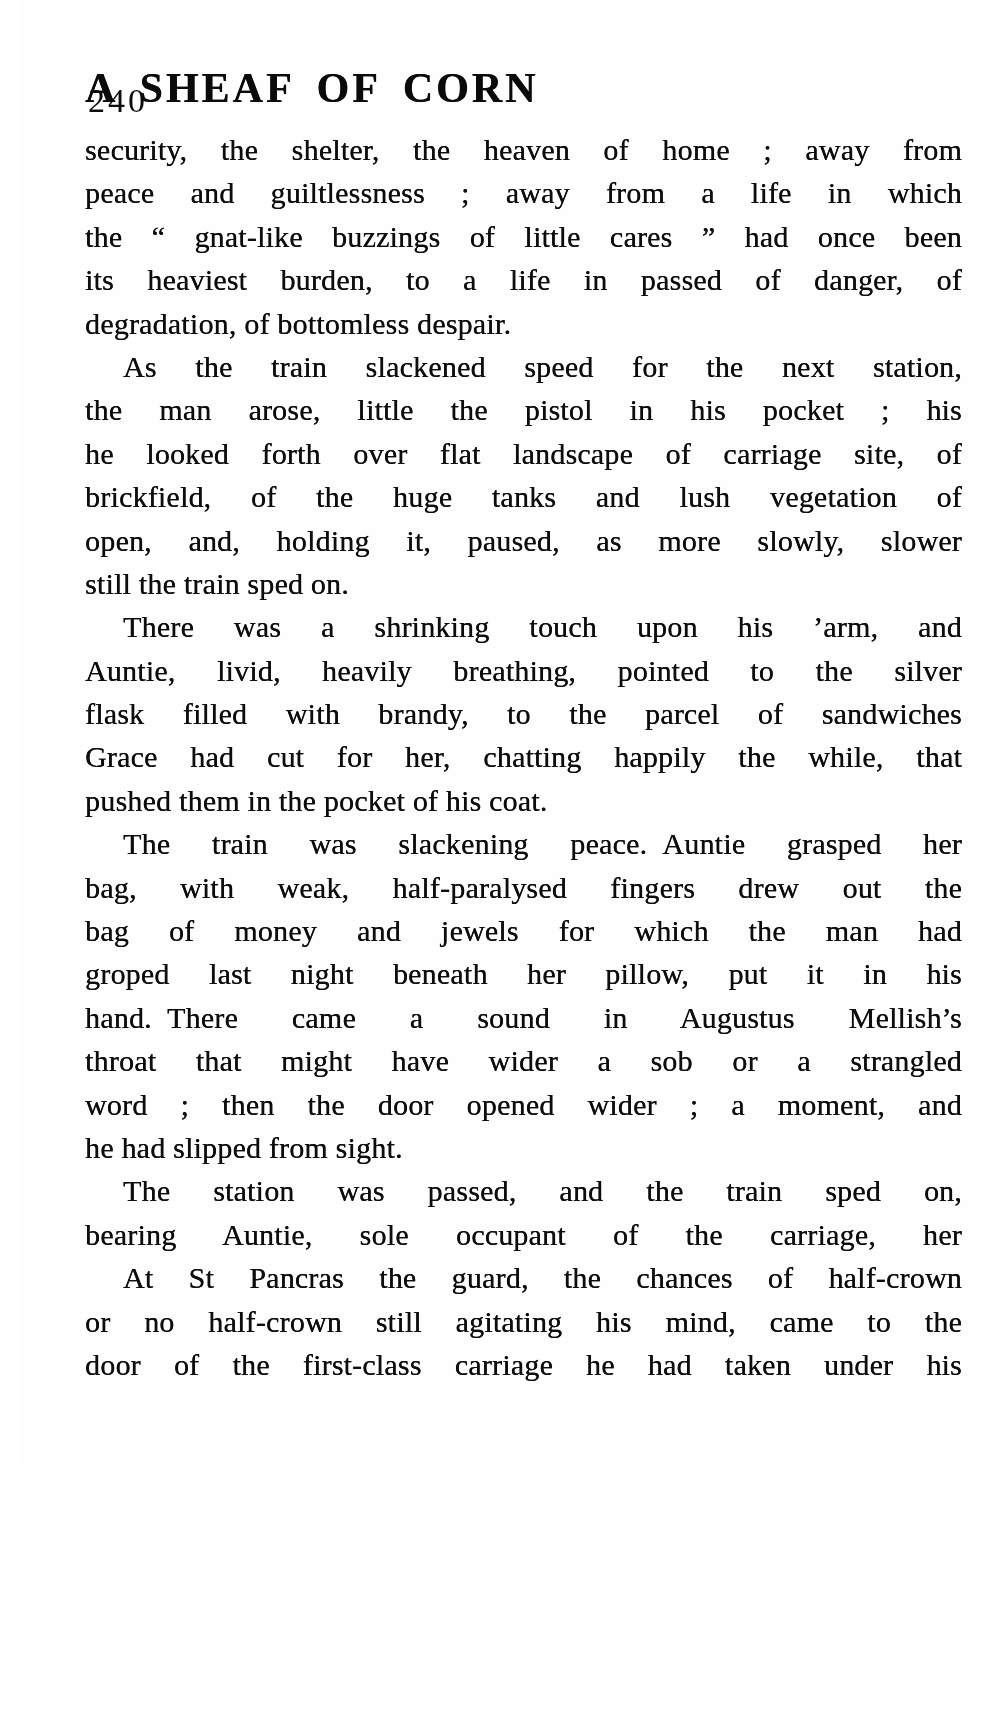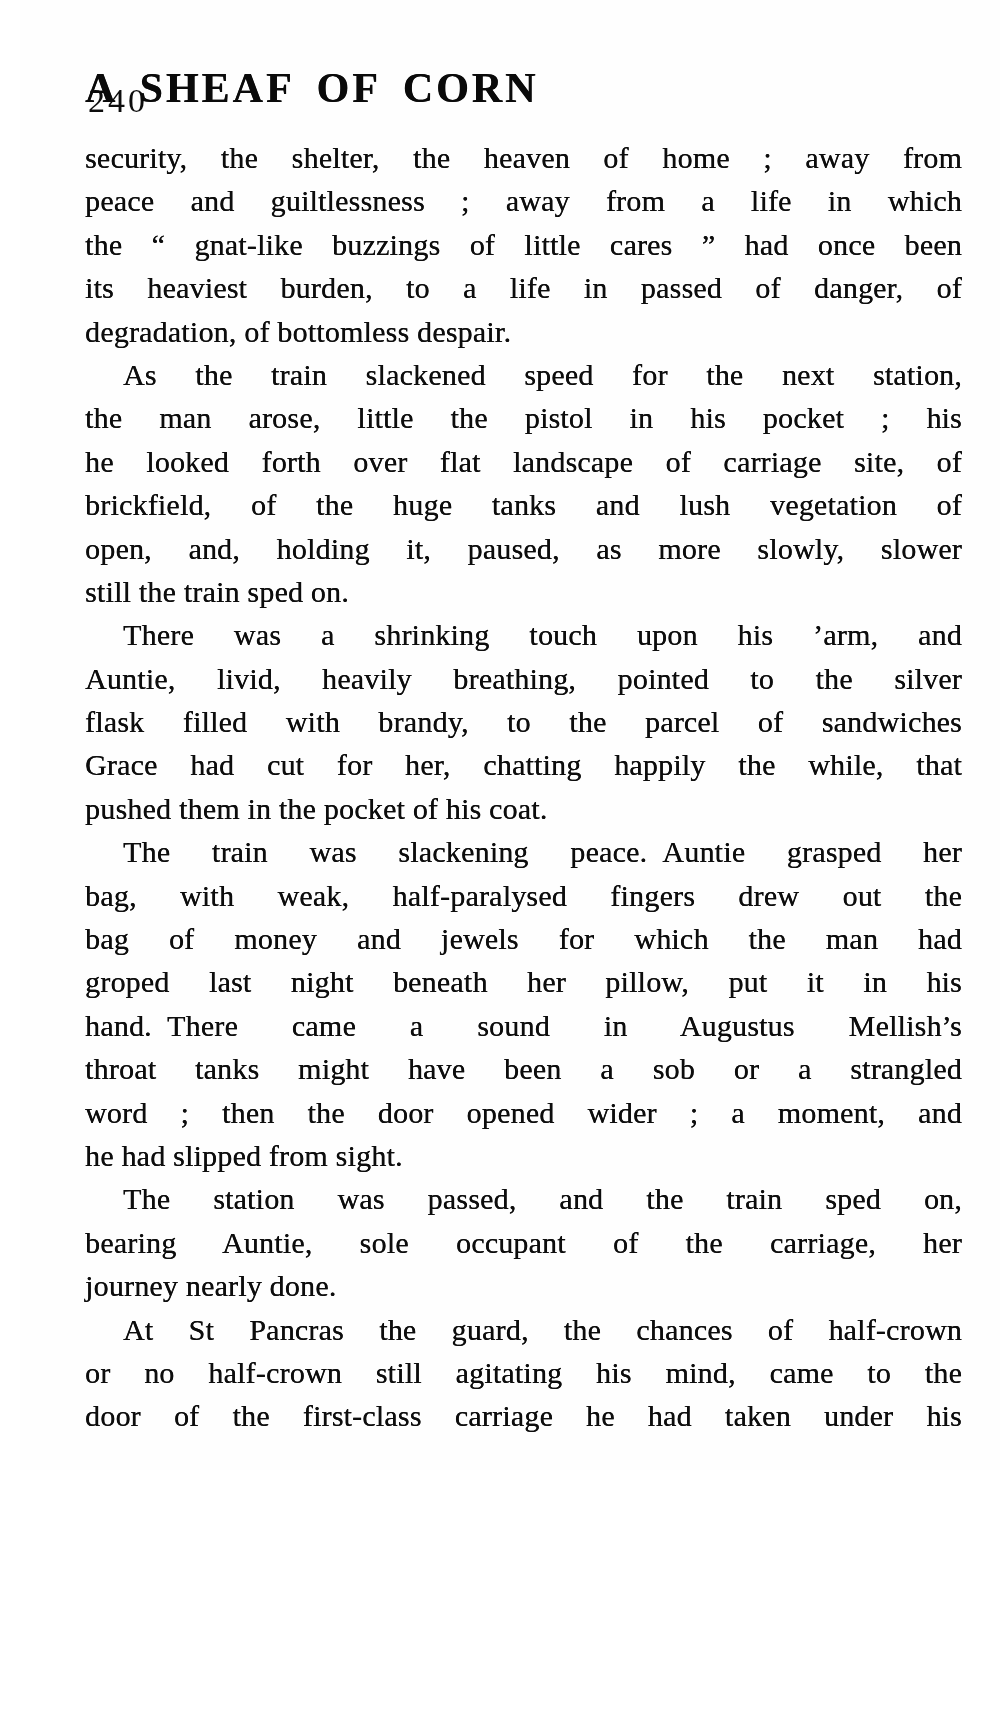--- a/index.html
+++ b/index.html
@@ -39,21 +39,21 @@
     font-size: 42px;
     font-weight: bold;
     letter-spacing: 3px;
     word-spacing: 10px;
     white-space: nowrap;
     color: #0a0a0a;
     text-shadow: 0.3px 0 0 currentColor;
   }
   .content {
     position: absolute;
-    top: 136px;
+    top: 128px;
     left: 65px;
     width: 877px;
     font-size: 30px;
     text-shadow: 0.25px 0 0 currentColor;
   }
   .line {
     height: 43.4px;
     line-height: 43.4px;
     text-align: justify;
     text-align-last: justify;
@@ -91,23 +91,22 @@
       <div class="line indent">There was a shrinking touch upon his ’arm, and</div>
       <div class="line">Auntie, livid, heavily breathing, pointed to the silver</div>
       <div class="line">flask filled with brandy, to the parcel of sandwiches</div>
       <div class="line">Grace had cut for her, chatting happily the while, that</div>
       <div class="line par-end">pushed them in the pocket of his coat.</div>
       <div class="line indent">The train was slackening peace. Auntie grasped her</div>
       <div class="line">bag, with weak, half-paralysed fingers drew out the</div>
       <div class="line">bag of money and jewels for which the man had</div>
       <div class="line">groped last night beneath her pillow, put it in his</div>
       <div class="line">hand. There came a sound in Augustus Mellish’s</div>
-      <div class="line">throat tanks might have been a sob or a strangled</div>
+      <div class="line">throat that might have wider a sob or a strangled</div>
       <div class="line">word ; then the door opened wider ; a moment, and</div>
       <div class="line par-end">he had slipped from sight.</div>
       <div class="line indent">The station was passed, and the train sped on,</div>
       <div class="line">bearing Auntie, sole occupant of the carriage, her</div>
-      <div class="line par-end">journey nearly done.</div>
       <div class="line indent">At St Pancras the guard, the chances of half-crown</div>
       <div class="line">or no half-crown still agitating his mind, came to the</div>
       <div class="line">door of the first-class carriage he had taken under his</div>
     </div>
 </div>
 
 </body></html>

